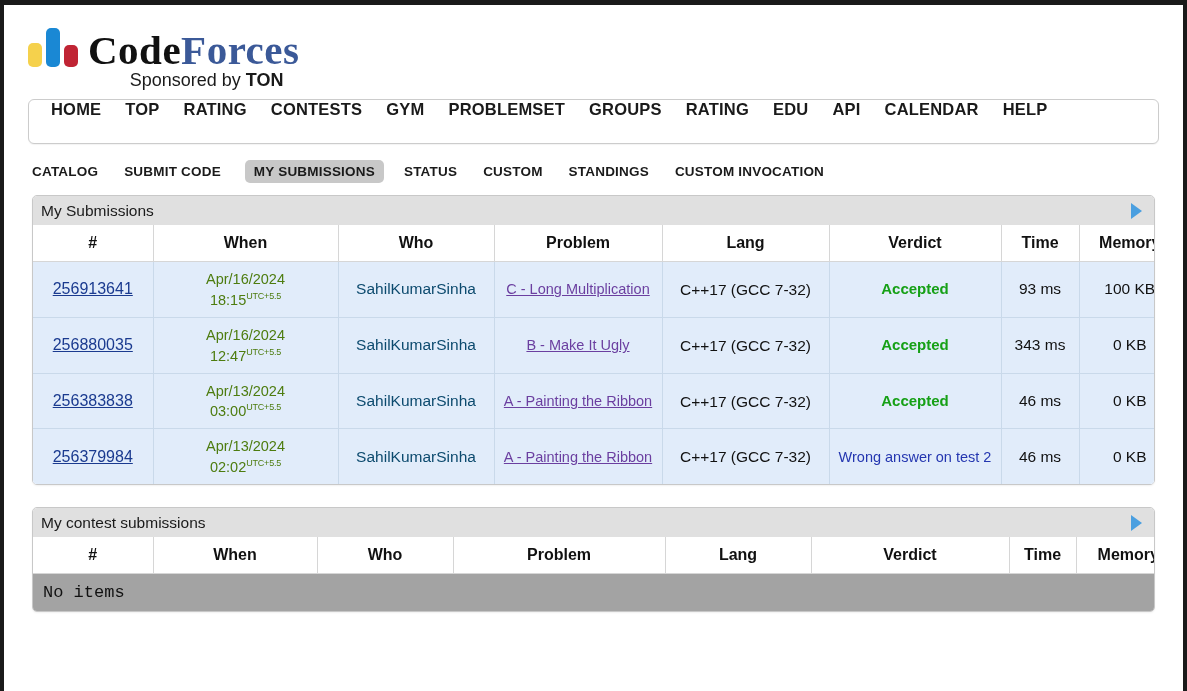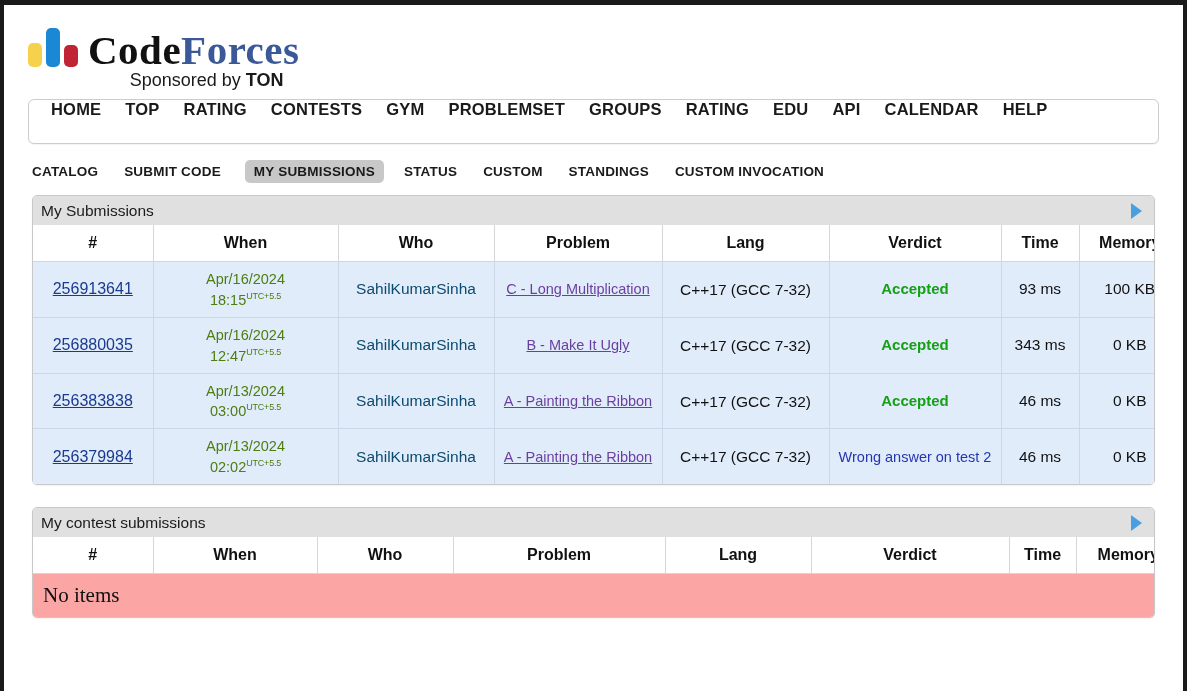--- a/index.html
+++ b/index.html
@@ -230,25 +230,25 @@
     color: #16a016;
     font-weight: bold;
     font-size: 15px;
   }
   .verdict-wa {
     color: #2436b0;
     font-size: 14.5px;
     line-height: 18px;
   }
   .noitems {
-    background: #fca5a5;
-    font-size: 21px;
+    background: #a3a3a3;
+    font-size: 17px;
     padding: 9px 10px;
     color: #111;
-    font-family: Liberation Serif, serif;
+    font-family: Liberation Mono, monospace;
   }
 
   
   col.c-num  { width: 120px; }
   col.c-when { width: 185px; }
   col.c-who  { width: 156px; }
   col.c-prob { width: 168px; }
   col.c-lang { width: 167px; }
   col.c-verd { width: 172px; }
   col.c-time { width: 78px; }

